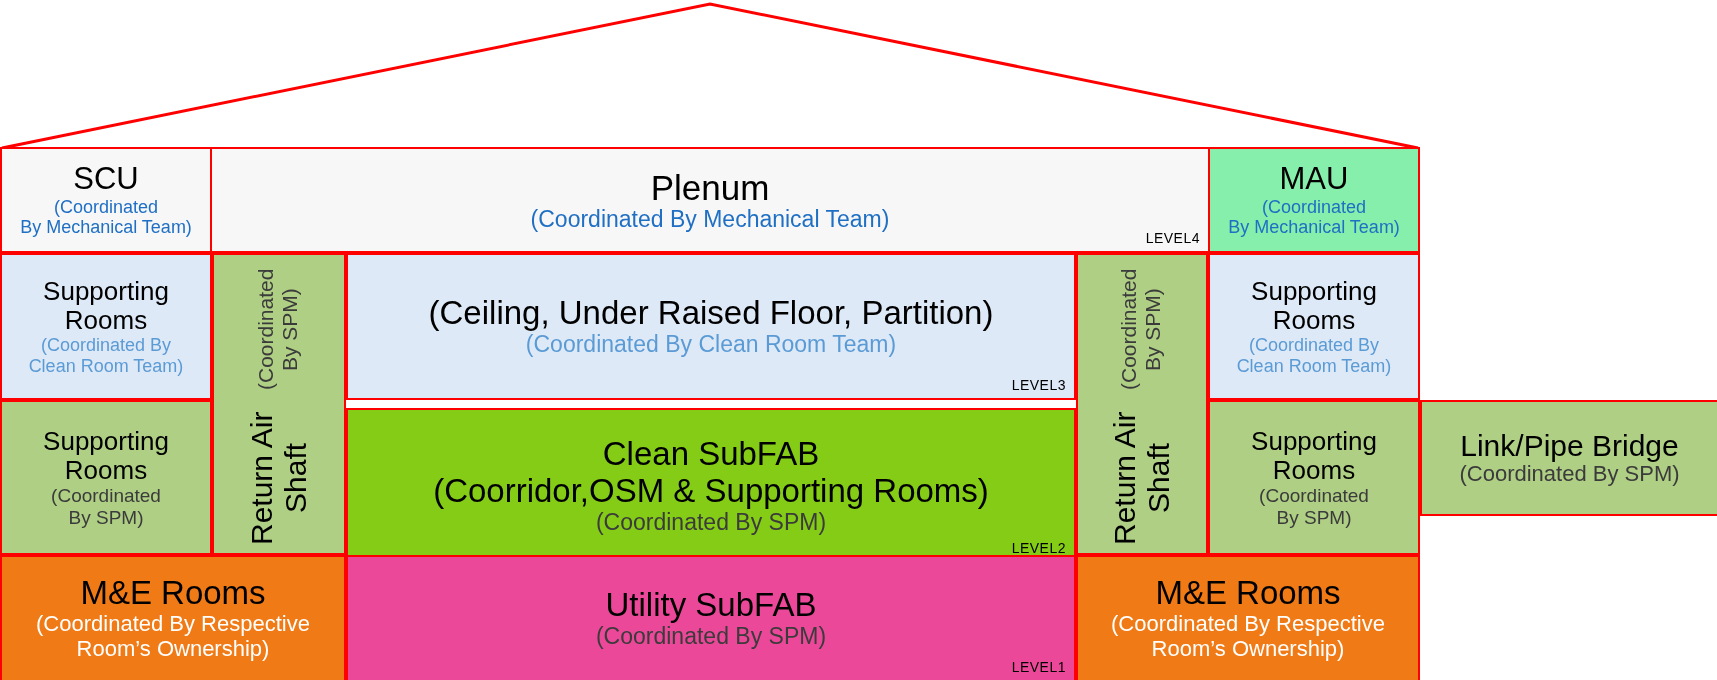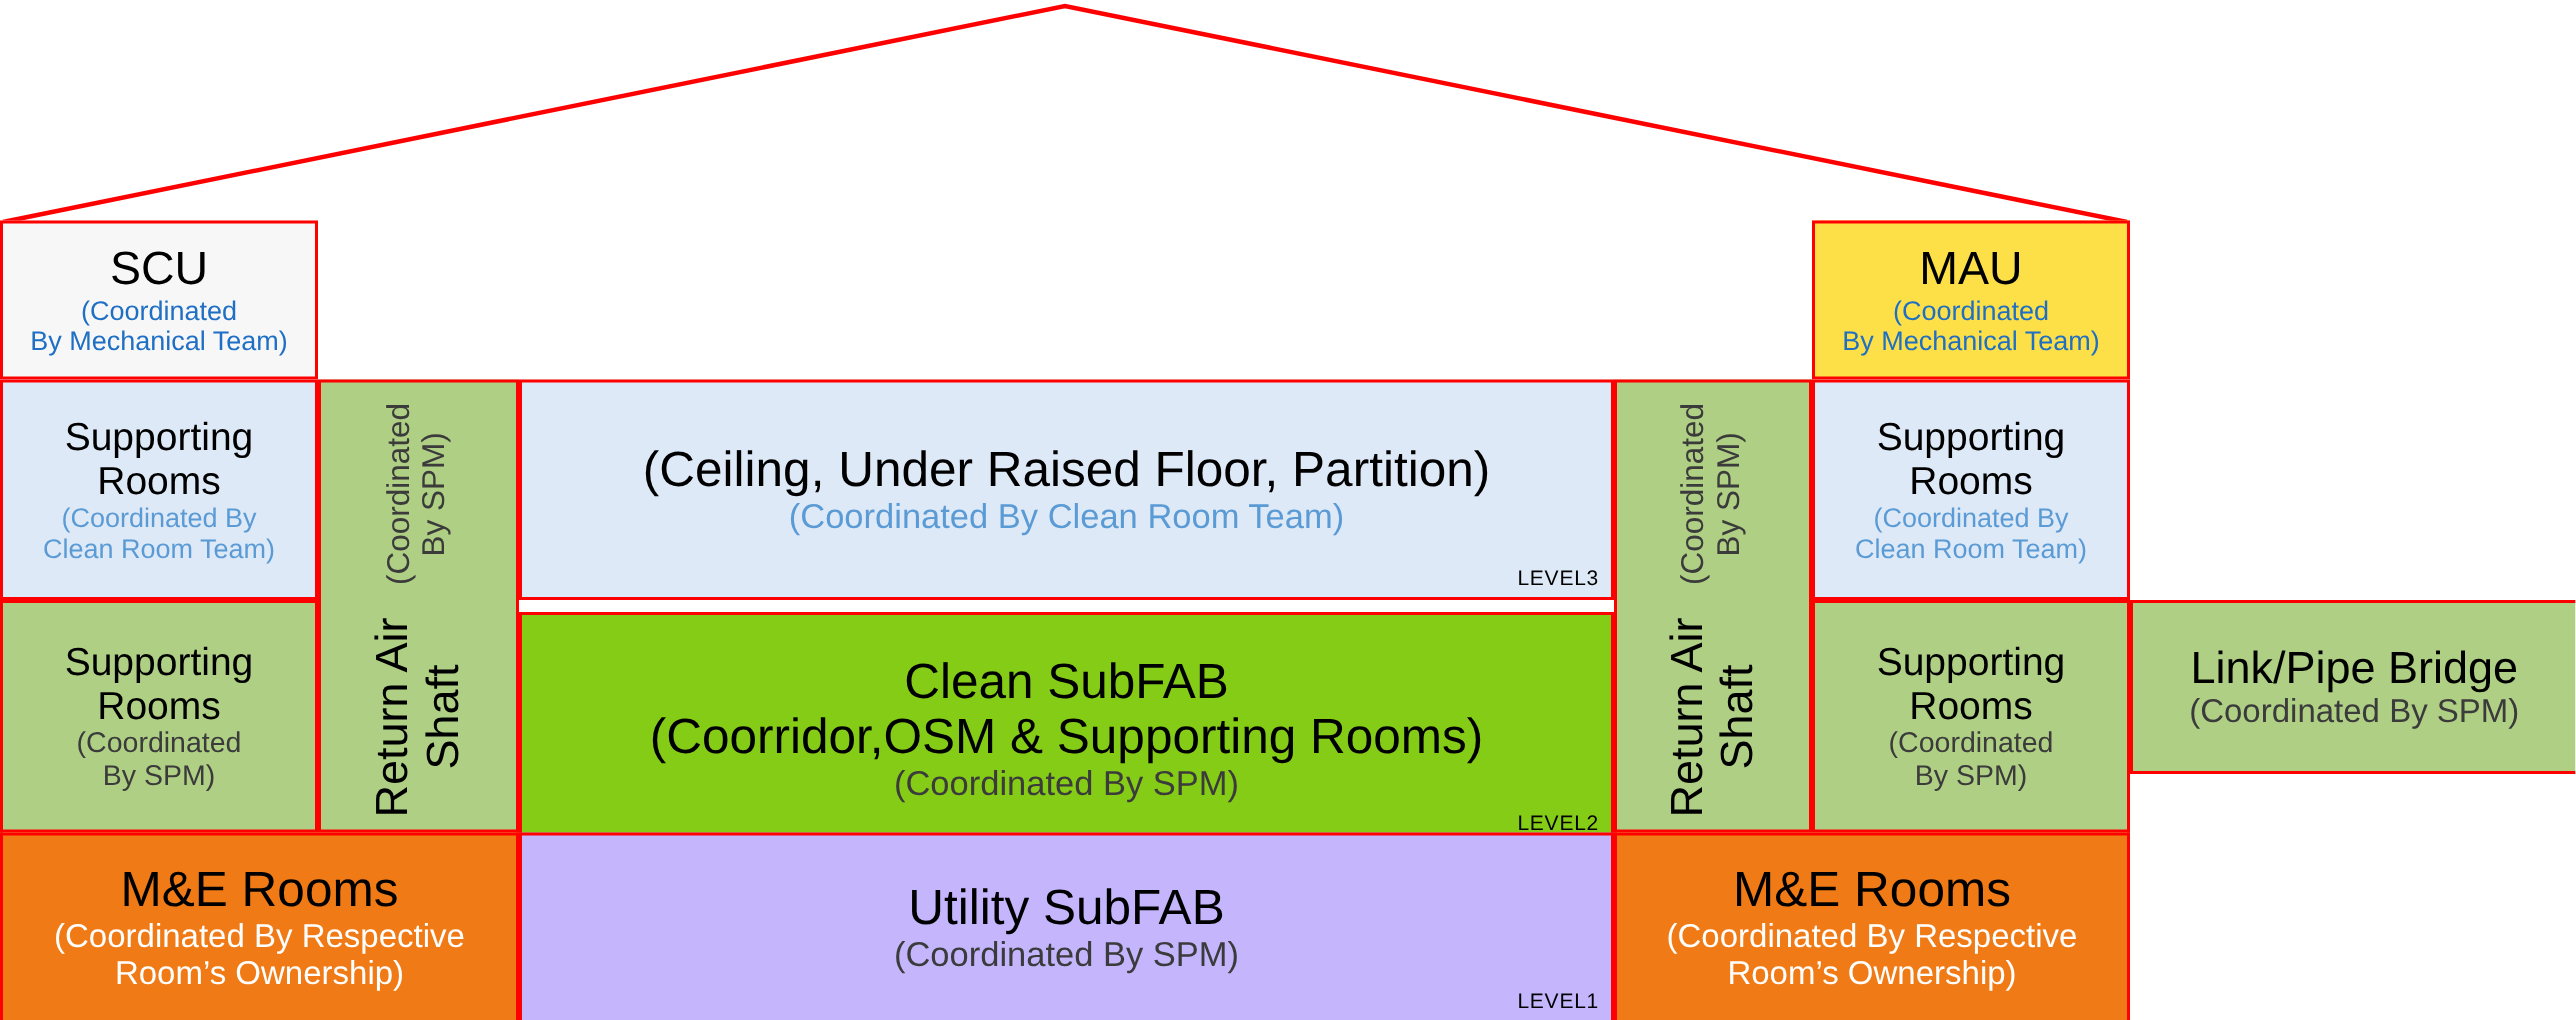--- a/index.html
+++ b/index.html
@@ -96,21 +96,21 @@
 
   
   #scu { left: 0px; top: 147px; width: 212px; height: 106px; background: #F7F7F7; }
   #scu .main { font-size: 31px; }
   #scu .sub { font-size: 18px; }
 
   #plenum { left: 212px; top: 147px; width: 996px; height: 106px; background: #F7F7F7; border-left: none; border-right: none; }
   #plenum .main { font-size: 35px; }
   #plenum .sub { font-size: 23px; }
 
-  #mau { left: 1208px; top: 147px; width: 212px; height: 106px; background: #fde047; }
+  #mau { left: 1208px; top: 147px; width: 212px; height: 106px; background: #86efac; }
   #mau .main { font-size: 31px; }
   #mau .sub { font-size: 18px; }
 
   #supp-left-top { left: 0px; top: 253px; width: 212px; height: 147px; background: #DEE9F7; }
   #supp-left-top .main { font-size: 26px; }
   #supp-left-top .sub-light { font-size: 18px; }
 
   #ras-left { left: 212px; top: 253px; width: 134px; height: 302px; background: #AFCF84; }
 
   #cleanroom { left: 346px; top: 253px; width: 730px; height: 147px; background: #DEE9F7; }
@@ -136,21 +136,21 @@
   #supp-right-bot .sub-dark { font-size: 19px; }
 
   #link-bridge { left: 1420px; top: 400px; width: 297px; height: 116px; background: #AFCF84; border-right: none; }
   #link-bridge .main { font-size: 30px; }
   #link-bridge .sub-dark { font-size: 22px; }
 
   #me-left { left: 0px; top: 555px; width: 346px; height: 125px; background: #F07B16; border-bottom: none; }
   #me-left .main { font-size: 33px; color: #000000; }
   #me-left .sub-white { font-size: 22px; }
 
-  #utility-subfab { left: 346px; top: 555px; width: 730px; height: 125px; background: #c4b5fd; border-bottom: none; }
+  #utility-subfab { left: 346px; top: 555px; width: 730px; height: 125px; background: #ec4899; border-bottom: none; }
   #utility-subfab .main { font-size: 33px; }
   #utility-subfab .sub-dark { font-size: 23px; }
 
   #me-right { left: 1076px; top: 555px; width: 344px; height: 125px; background: #F07B16; border-bottom: none; }
   #me-right .main { font-size: 33px; color: #000000; }
   #me-right .sub-white { font-size: 22px; }
 </style>
 </head>
 <body>
 
@@ -160,20 +160,25 @@
     <polyline points="2,148 710,4 1418,148" fill="none" stroke="#FF0000" stroke-width="3"></polyline>
   </svg>
 
 
   <div class="cell" id="scu">
     <div class="main">SCU</div>
     <div class="sub">(Coordinated</div>
     <div class="sub">By Mechanical Team)</div>
   </div>
 
+  <div class="cell" id="plenum">
+    <div class="main">Plenum</div>
+    <div class="sub">(Coordinated By Mechanical Team)</div>
+    <div class="lvl">LEVEL4</div>
+  </div>
 
   <div class="cell" id="mau">
     <div class="main">MAU</div>
     <div class="sub">(Coordinated</div>
     <div class="sub">By Mechanical Team)</div>
   </div>
 
   <div class="cell" id="supp-left-top">
     <div class="main">Supporting</div>
     <div class="main">Rooms</div>

